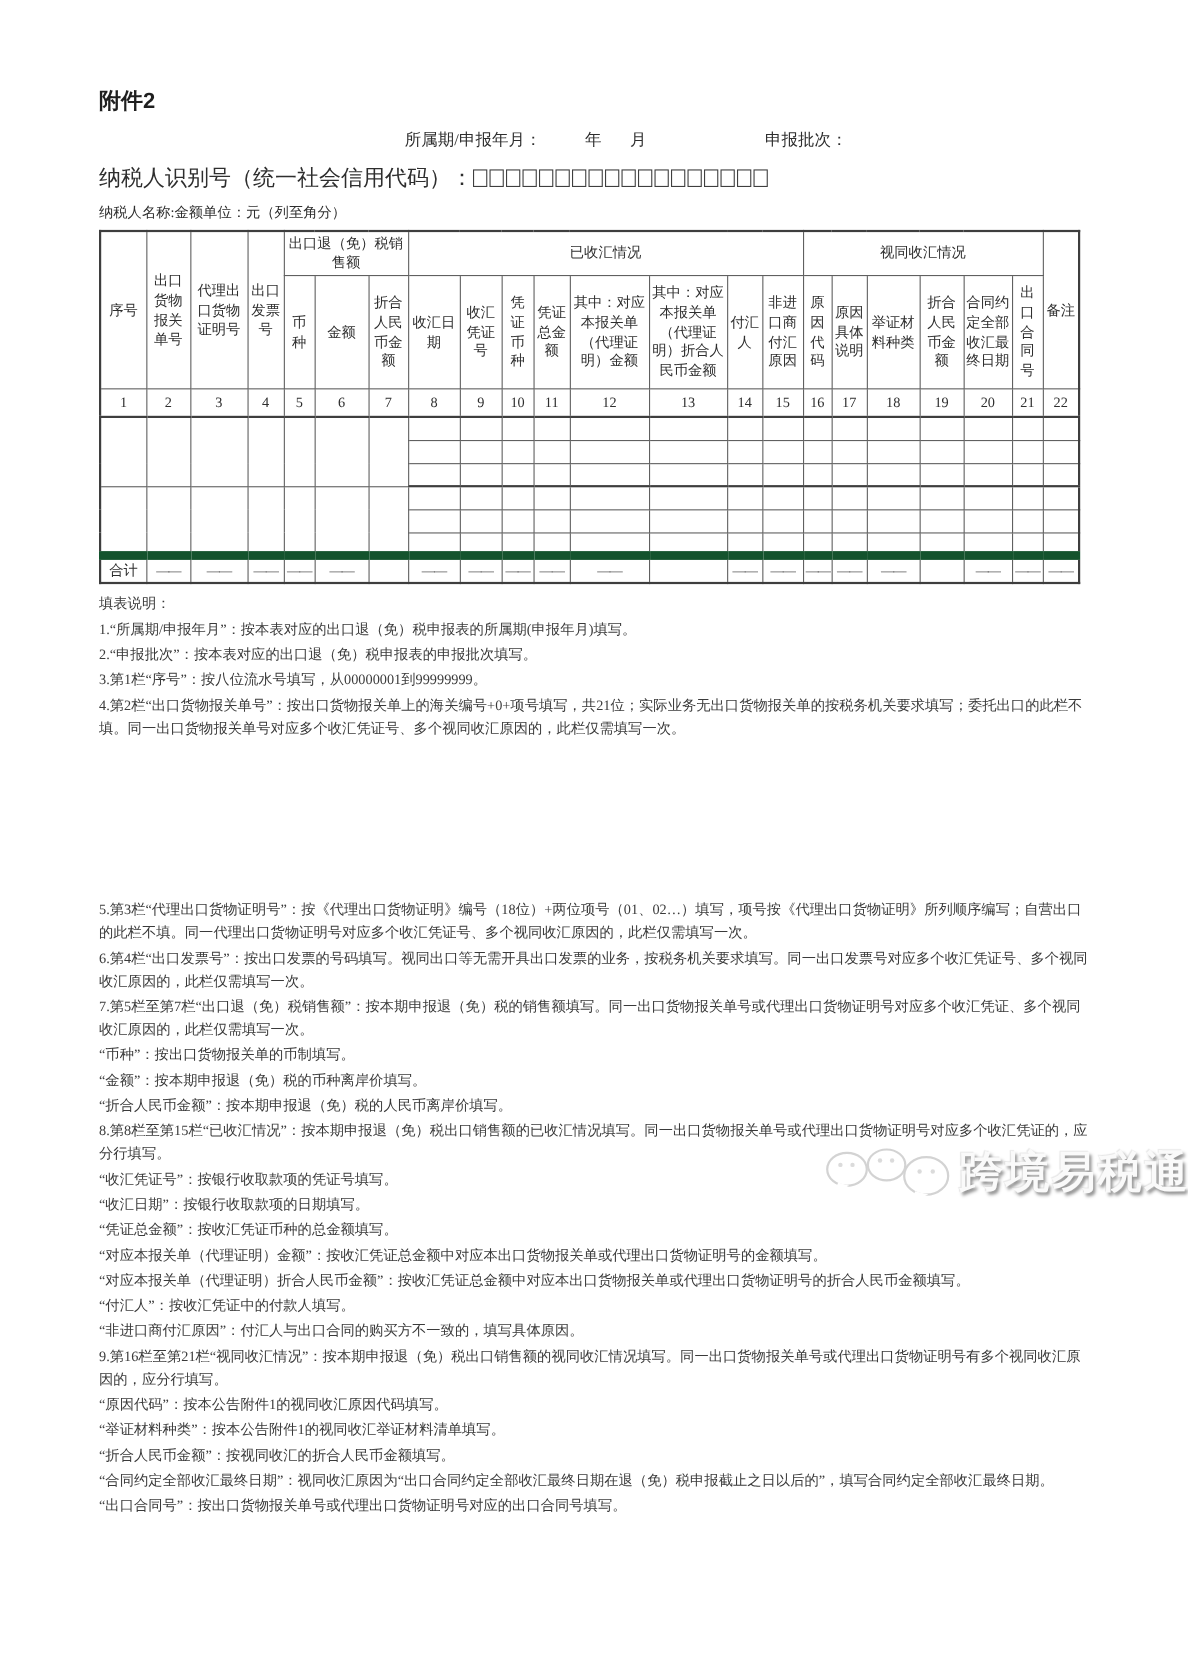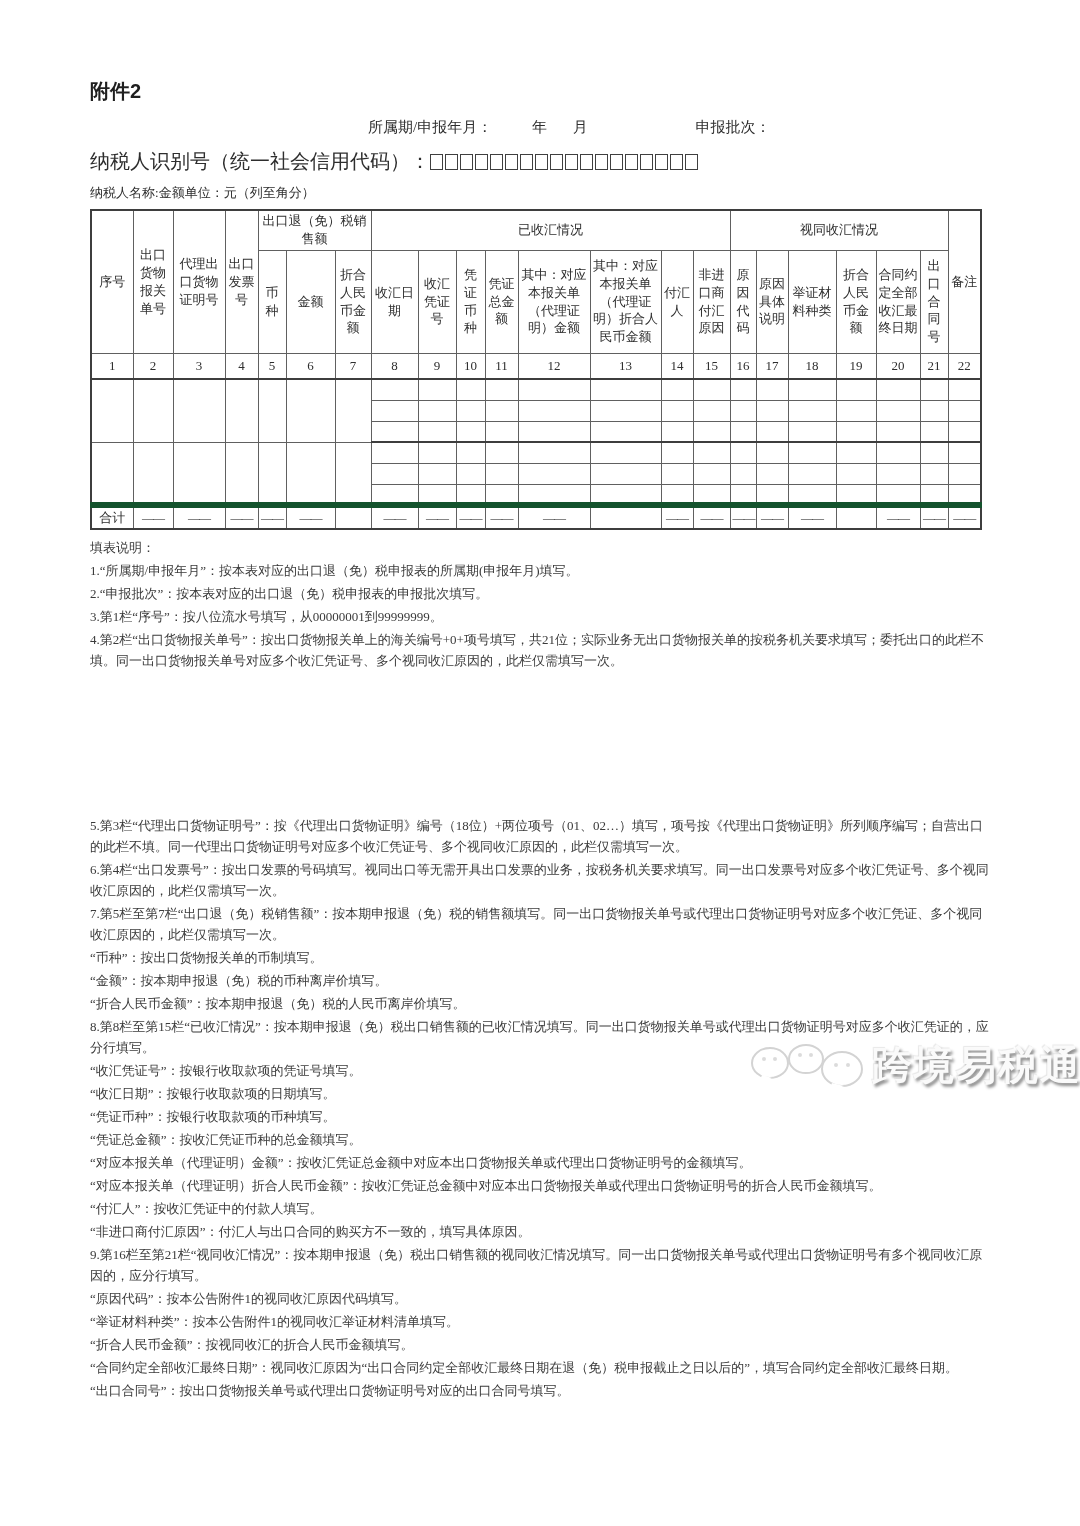--- a/index.html
+++ b/index.html
@@ -25,21 +25,21 @@
   table.form th,table.form td{border:1px solid #606060;padding:1px 2px;text-align:center;
              vertical-align:middle;font-weight:normal;font-size:13px;line-height:1.38;
              overflow:hidden;word-break:break-all;}
   tr.r-group{height:40px;}
   tr.r-detail{height:103px;}
   tr.r-num{height:26px;}
   tr.r-num td{border-bottom:2px solid #3e3e3e;}
   tr.r-body{height:21px;}
   tr.r-gend td{border-bottom:2px solid #3e3e3e;}
   tr.r-total{height:24px;}
-  tr.r-total td{border-top:6px solid #14532d;font-size:12px;letter-spacing:-1px;color:#444;}
+  tr.r-total td{border-top:8px solid #14532d;font-size:12px;letter-spacing:-1px;color:#444;}
   tr.r-total td.tlabel{font-size:13px;letter-spacing:0;color:#2e2e2e;}
   th.small{font-size:12.5px;line-height:1.3;}
 
   .instructions{margin-top:7px;width:905px;font-size:13px;color:#3a3a3a;}
   .instructions p{margin:0 0 2px 0;line-height:21px;}
   .ins-spacer{height:142px;}
 
   .watermark{position:absolute;right:-2px;bottom:0;display:flex;align-items:center;}
   .wm-text{font-family:"Liberation Sans","DejaVu Sans",sans-serif;font-size:40px;font-weight:bold;
            color:#fafafa;text-shadow:2px 3px 3px #8f8f8f,-1px -1px 1px #e8e8e8;letter-spacing:2px;}
@@ -299,21 +299,20 @@
     <div class="ins-spacer"></div>
     <p>5.第3栏“代理出口货物证明号”：按《代理出口货物证明》编号（18位）+两位项号（01、02…）填写，项号按《代理出口货物证明》所列顺序编写；自营出口的此栏不填。同一代理出口货物证明号对应多个收汇凭证号、多个视同收汇原因的，此栏仅需填写一次。</p>
     <p>6.第4栏“出口发票号”：按出口发票的号码填写。视同出口等无需开具出口发票的业务，按税务机关要求填写。同一出口发票号对应多个收汇凭证号、多个视同收汇原因的，此栏仅需填写一次。</p>
     <p>7.第5栏至第7栏“出口退（免）税销售额”：按本期申报退（免）税的销售额填写。同一出口货物报关单号或代理出口货物证明号对应多个收汇凭证、多个视同收汇原因的，此栏仅需填写一次。</p>
     <p>“币种”：按出口货物报关单的币制填写。</p>
     <p>“金额”：按本期申报退（免）税的币种离岸价填写。</p>
     <p>“折合人民币金额”：按本期申报退（免）税的人民币离岸价填写。</p>
     <p>8.第8栏至第15栏“已收汇情况”：按本期申报退（免）税出口销售额的已收汇情况填写。同一出口货物报关单号或代理出口货物证明号对应多个收汇凭证的，应分行填写。</p>
     <p>“收汇凭证号”：按银行收取款项的凭证号填写。</p>
     <p>“收汇日期”：按银行收取款项的日期填写。</p>
-    <p>“凭证币种”：按银行收取款项的币种填写。</p>
     <p>“凭证总金额”：按收汇凭证币种的总金额填写。</p>
     <p>“对应本报关单（代理证明）金额”：按收汇凭证总金额中对应本出口货物报关单或代理出口货物证明号的金额填写。</p>
     <p>“对应本报关单（代理证明）折合人民币金额”：按收汇凭证总金额中对应本出口货物报关单或代理出口货物证明号的折合人民币金额填写。</p>
     <p>“付汇人”：按收汇凭证中的付款人填写。</p>
     <p>“非进口商付汇原因”：付汇人与出口合同的购买方不一致的，填写具体原因。</p>
     <p>9.第16栏至第21栏“视同收汇情况”：按本期申报退（免）税出口销售额的视同收汇情况填写。同一出口货物报关单号或代理出口货物证明号有多个视同收汇原因的，应分行填写。</p>
     <p>“原因代码”：按本公告附件1的视同收汇原因代码填写。</p>
     <p>“举证材料种类”：按本公告附件1的视同收汇举证材料清单填写。</p>
     <p>“折合人民币金额”：按视同收汇的折合人民币金额填写。</p>
     <p>“合同约定全部收汇最终日期”：视同收汇原因为“出口合同约定全部收汇最终日期在退（免）税申报截止之日以后的”，填写合同约定全部收汇最终日期。</p>

